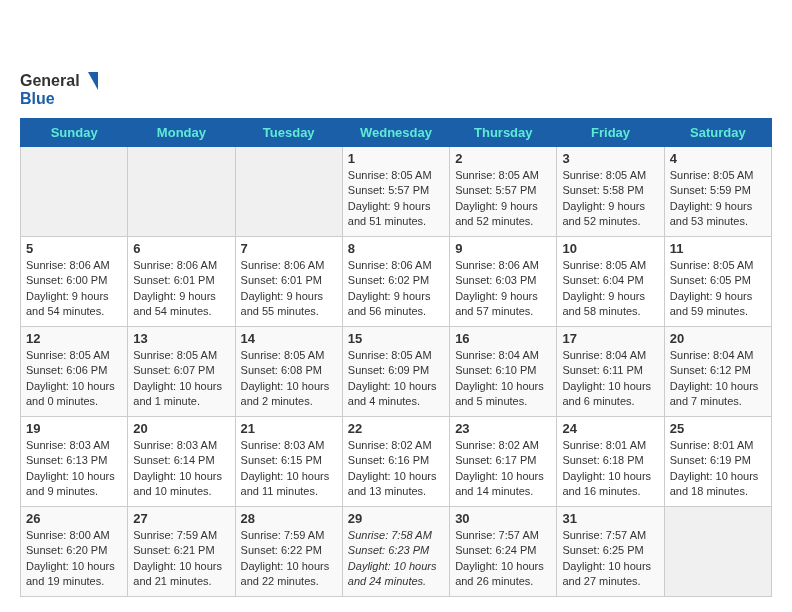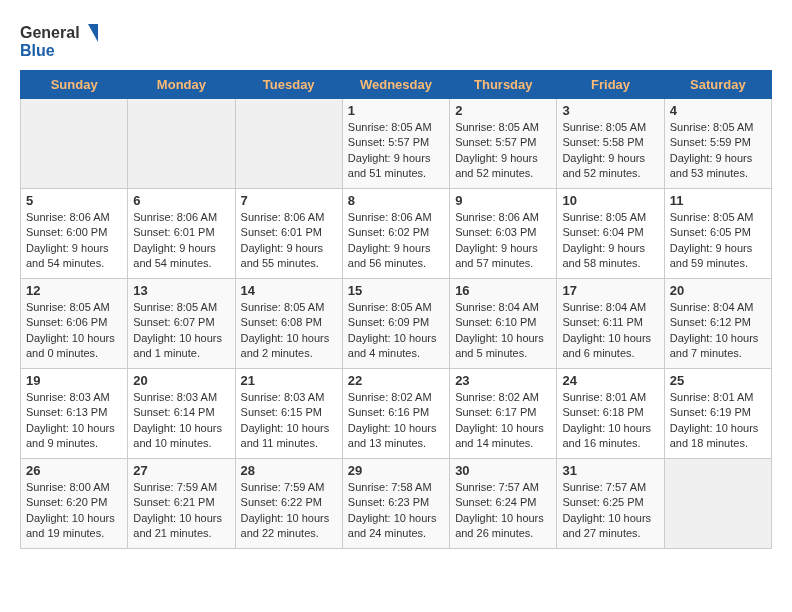--- a/index.html
+++ b/index.html
@@ -13,41 +13,42 @@
     .header {
       display: flex;
       justify-content: space-between;
       align-items: flex-start;
       margin-bottom: 10px;
     }
     .logo {
       display: flex;
       align-items: center;
       gap: 4px;
+      margin-top: 48px;
     }
     .title-block {
       text-align: right;
     }
     .calendar-title {
       font-size: 36px;
       font-weight: bold;
       color: #333;
     }
     .calendar-subtitle {
       font-size: 16px;
       color: #555;
     }
     table {
       width: 100%;
       border-collapse: collapse;
       table-layout: fixed;
     }
     thead tr th {
       background: #1a5fa8;
-      color: #fdba74;
+      color: #5eead4;
       font-size: 13px;
       font-weight: bold;
       padding: 6px 4px;
       text-align: center;
       border: 1px solid #1a5fa8;
     }
     tbody tr td {
       border: 1px solid #ccc;
       vertical-align: top;
       padding: 4px 5px;
@@ -310,21 +311,21 @@
         </td>
         <td>
           <span class="day-num">28</span>
           <div class="day-info" style="white-space: pre-line;">Sunrise: 7:59 AM
 Sunset: 6:22 PM
 Daylight: 10 hours
 and 22 minutes.</div>
         </td>
         <td>
           <span class="day-num">29</span>
-          <div class="day-info" style="white-space: pre-line;">Sunrise: 7:58 AM
+          <div class="day-info" style="white-space: pre-line; font-style: italic;">Sunrise: 7:58 AM
 Sunset: 6:23 PM
 Daylight: 10 hours
 and 24 minutes.</div>
         </td>
         <td>
           <span class="day-num">30</span>
           <div class="day-info" style="white-space: pre-line;">Sunrise: 7:57 AM
 Sunset: 6:24 PM
 Daylight: 10 hours
 and 26 minutes.</div>

